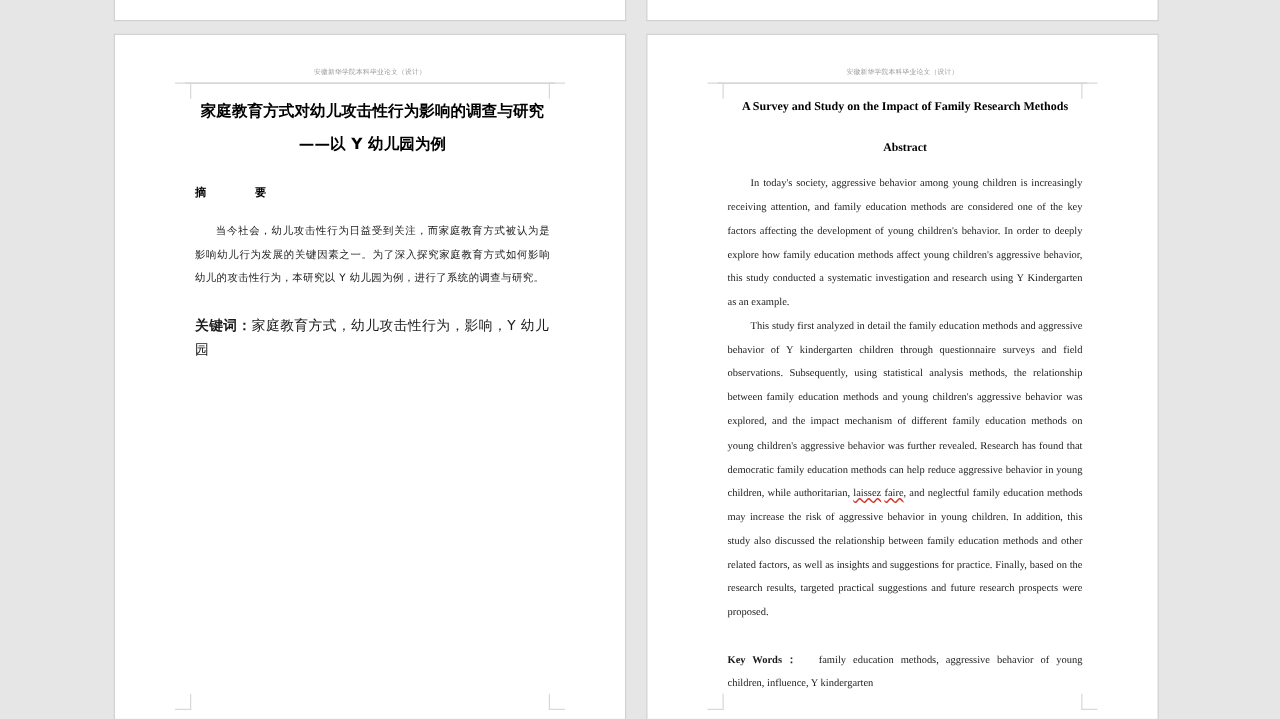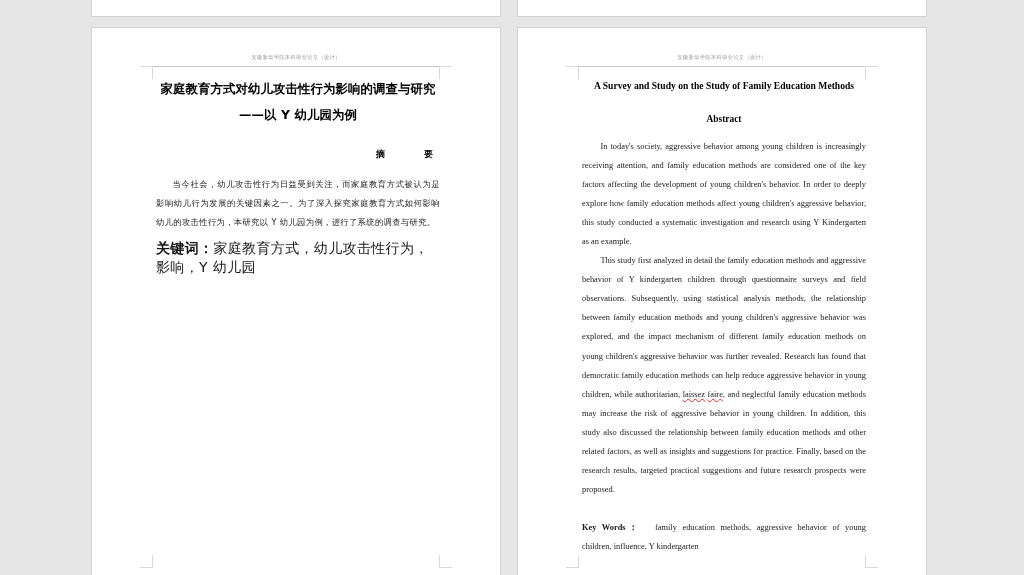--- a/index.html
+++ b/index.html
@@ -109,21 +109,21 @@
     font-weight: bold;
     font-size: 12.4px;
     line-height: 26px;
     color: #000;
     letter-spacing: .1px;
     font-family: "DejaVu Sans", "Liberation Sans", sans-serif;
   }
   .cn-title .line2 { display: block; }
 
   .cn-abstract-label {
-    text-align: right;
+    text-align: left;
     font-weight: bold;
     font-size: 9px;
     margin-top: 20px;
     letter-spacing: 7px;
     font-family: "DejaVu Sans", "Liberation Sans", sans-serif;
     color: #000;
   }
 
   .cn-body {
     margin-top: 14px;
@@ -134,22 +134,22 @@
     color: #1a1a1a;
     font-family: "DejaVu Sans", "Liberation Sans", sans-serif;
     letter-spacing: .35px;
   }
   .cn-body p {
     margin: 0;
     text-indent: 2em;
   }
 
   .cn-keywords {
-    margin-top: 7px;
-    font-size: 14px;
+    margin-top: 19px;
+    font-size: 11px;
     line-height: 19.1px;
     color: #1a1a1a;
     font-family: "DejaVu Sans", "Liberation Sans", sans-serif;
     letter-spacing: .35px;
   }
   .cn-keywords .kw-label { font-weight: bold; }
 
   
   .en-title {
     text-align: center;
@@ -273,21 +273,21 @@
           <i class="v"></i>
         </div>
       <div class="crop crop-br">
           <i class="h"></i>
           <i class="v"></i>
         </div>
 
       <div class="content">
 
         <div class="en-title">
-          <div>A Survey and Study on the Study of Family Education Methods</div>
+          <div>A Survey and Study on the Impact of Family Research Methods</div>
         </div>
 
         <div class="en-abstract-label">Abstract</div>
 
         <div class="en-body">
           <p>In today's society, aggressive behavior among young children is increasingly receiving attention, and family education methods are considered one of the key factors affecting the development of young children's behavior. In order to deeply explore how family education methods affect young children's aggressive behavior, this study conducted a systematic investigation and research using Y Kindergarten as an example.</p>
           <p><span>This study first analyzed in detail the family education methods and aggressive behavior of Y kindergarten children through questionnaire surveys and field observations. Subsequently, using statistical analysis methods, the relationship between family education methods and young children's aggressive behavior was explored, and the impact mechanism of different family education methods on young children's aggressive behavior was further revealed. Research has found that democratic family education methods can help reduce aggressive behavior in young children, while authoritarian, </span><span class="spell">laissez</span><span> </span><span class="spell">faire</span><span>, and neglectful family education methods may increase the risk of aggressive behavior in young children. In addition, this study also discussed the relationship between family education methods and other related factors, as well as insights and suggestions for practice. Finally, based on the research results, targeted practical suggestions and future research prospects were proposed.</span></p>
         </div>
 
         <div class="en-keywords">

